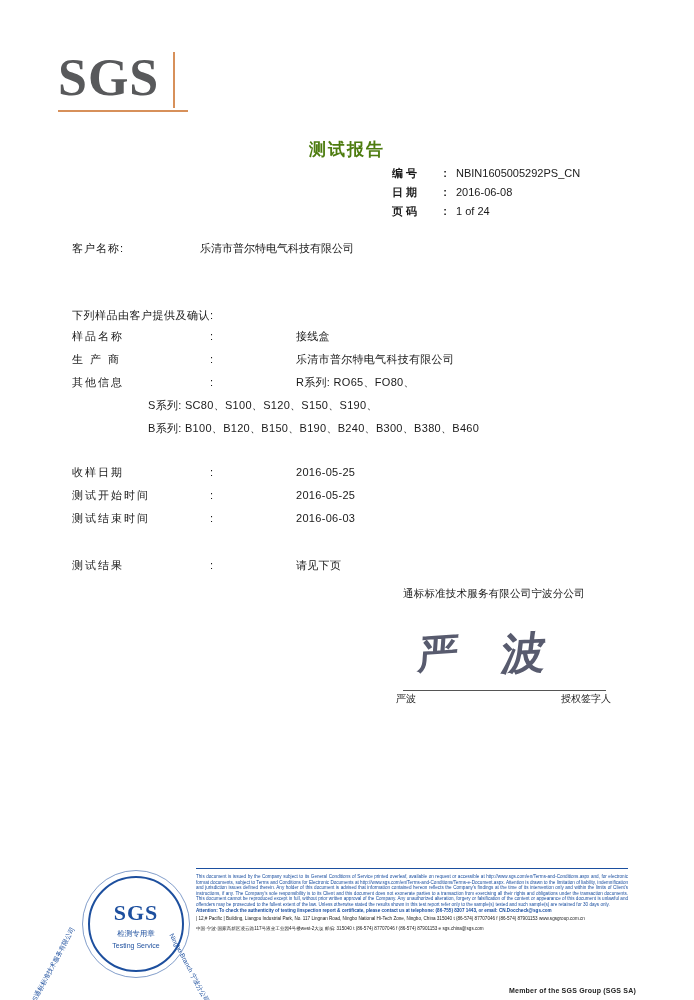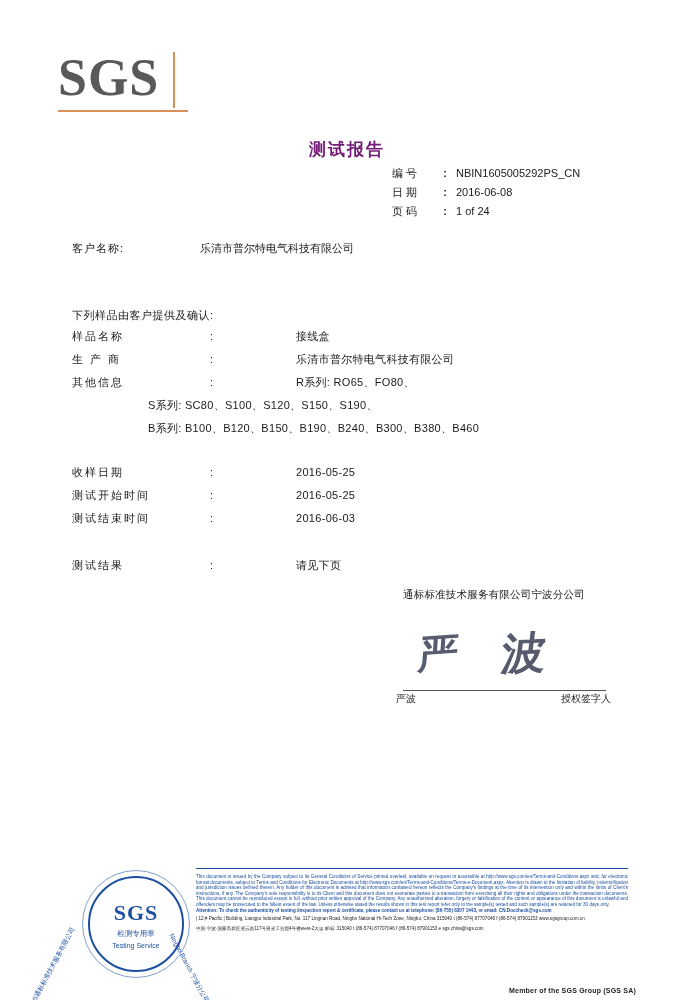--- a/index.html
+++ b/index.html
@@ -43,32 +43,32 @@
   }
 
   
   .doc-title {
     position: absolute;
     left: 0; right: 0; top: 138px;
     text-align: center;
     font-size: 17px;
     font-weight: bold;
     letter-spacing: 2px;
-    color: #701a75;
+    color: #4d7c0f;
   }
 
   
   .meta {
     position: absolute;
     left: 392px; top: 164px;
     font-size: 11px;
     line-height: 19px;
   }
   .meta-row { display: flex; }
-  .meta-label { width: 42px; font-weight: normal; letter-spacing: 3px; }
+  .meta-label { width: 42px; font-weight: bold; letter-spacing: 3px; }
   .meta-colon { width: 22px; text-align: center; font-weight: bold; }
   .meta-value { font-weight: normal; text-align: right; }
 
   
   .client {
     position: absolute;
     left: 72px; top: 236px;
     font-size: 11px;
     line-height: 24px;
     width: 560px;
@@ -119,21 +119,21 @@
   }
 
   
   .sign {
     position: absolute;
     left: 403px; top: 586px;
     width: 220px;
     font-size: 10.5px;
     line-height: 16px;
   }
-  .sign-company { letter-spacing: 0.2px; }
+  .sign-company { letter-spacing: 0.2px; font-family: Liberation Mono, monospace; }
   .sign-authorized { letter-spacing: 0.5px; }
 
   .signature-glyph {
     position: absolute;
     left: 410px; top: 622px;
     width: 200px; height: 70px;
     font-family: "Liberation Serif", serif;
     color: #3b3f55;
   }
   .sig-a {

